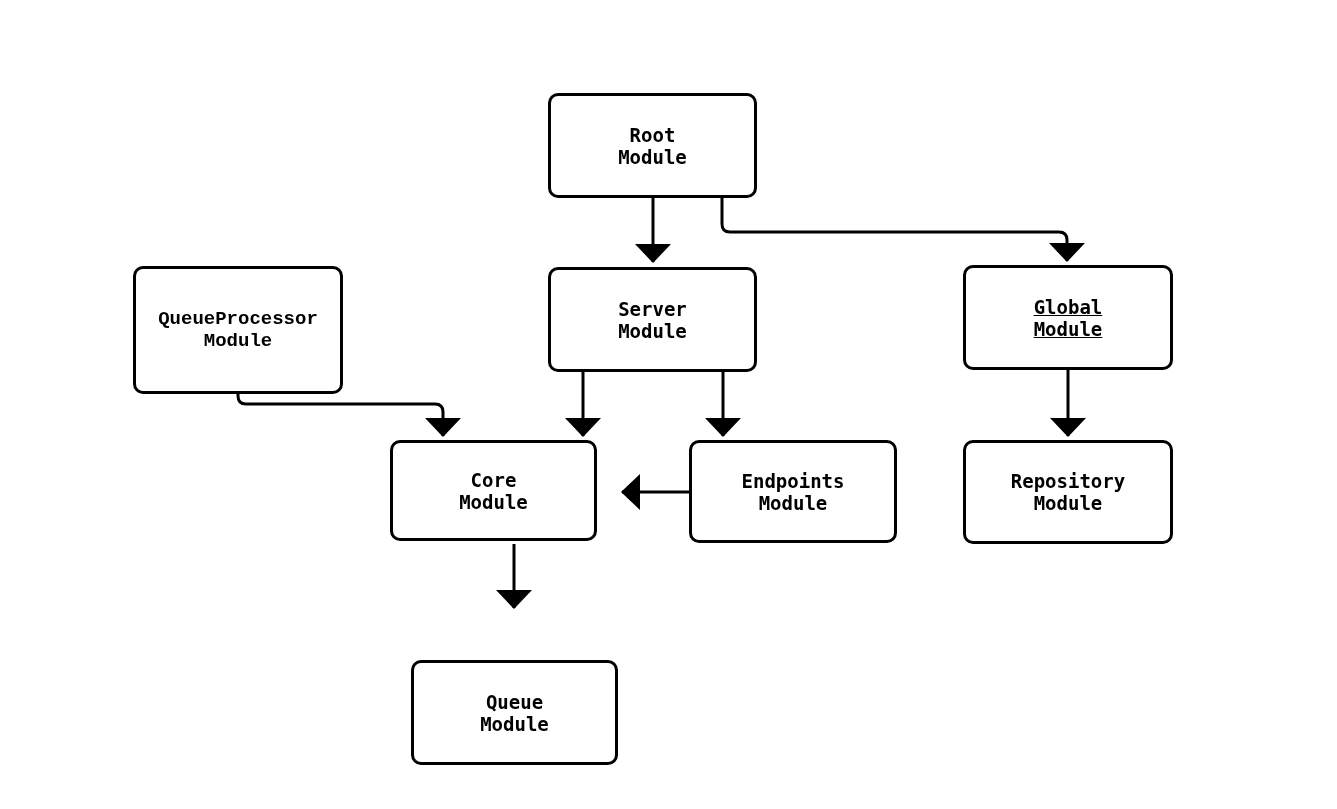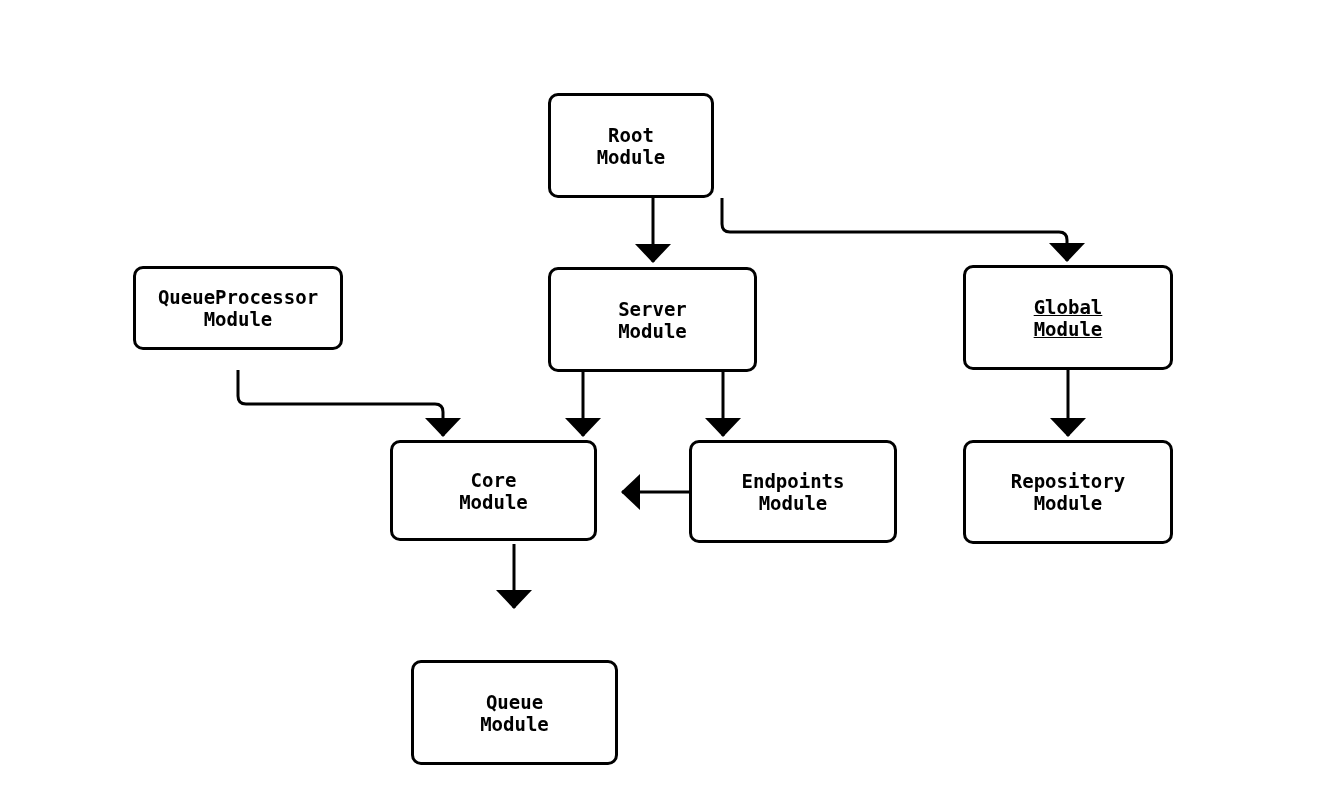--- a/index.html
+++ b/index.html
@@ -36,23 +36,23 @@
     justify-content: center;
     text-align: center;
     font-weight: bold;
     font-size: 19px;
     line-height: 22px;
     color: #000000;
   }
   .node span { display: block; }
 
   
-  #node-root           { left: 548px; top:  93px; width: 166px; height: 105px; }
+  #node-root           { left: 548px; top:  93px; width: 209px; height: 105px; }
   #node-server         { left: 548px; top: 267px; width: 209px; height: 105px; }
-  #node-queueprocessor { left: 133px; top: 266px; width: 210px; height: 84px; }
+  #node-queueprocessor { left: 133px; top: 266px; width: 210px; height: 128px; font-family: Liberation Mono, monospace; }
   #node-global         { left: 963px; top: 265px; width: 210px; height: 105px; text-decoration: underline; }
   #node-core           { left: 390px; top: 440px; width: 207px; height: 101px; }
   #node-endpoints      { left: 689px; top: 440px; width: 208px; height: 103px; align-items: center; }
   #node-repository     { left: 963px; top: 440px; width: 210px; height: 104px; align-items: center; }
   #node-queue          { left: 411px; top: 612px; width: 207px; height: 105px; margin-top: 48px; }
 </style>
 </head>
 <body>
 
 <div class="canvas">

